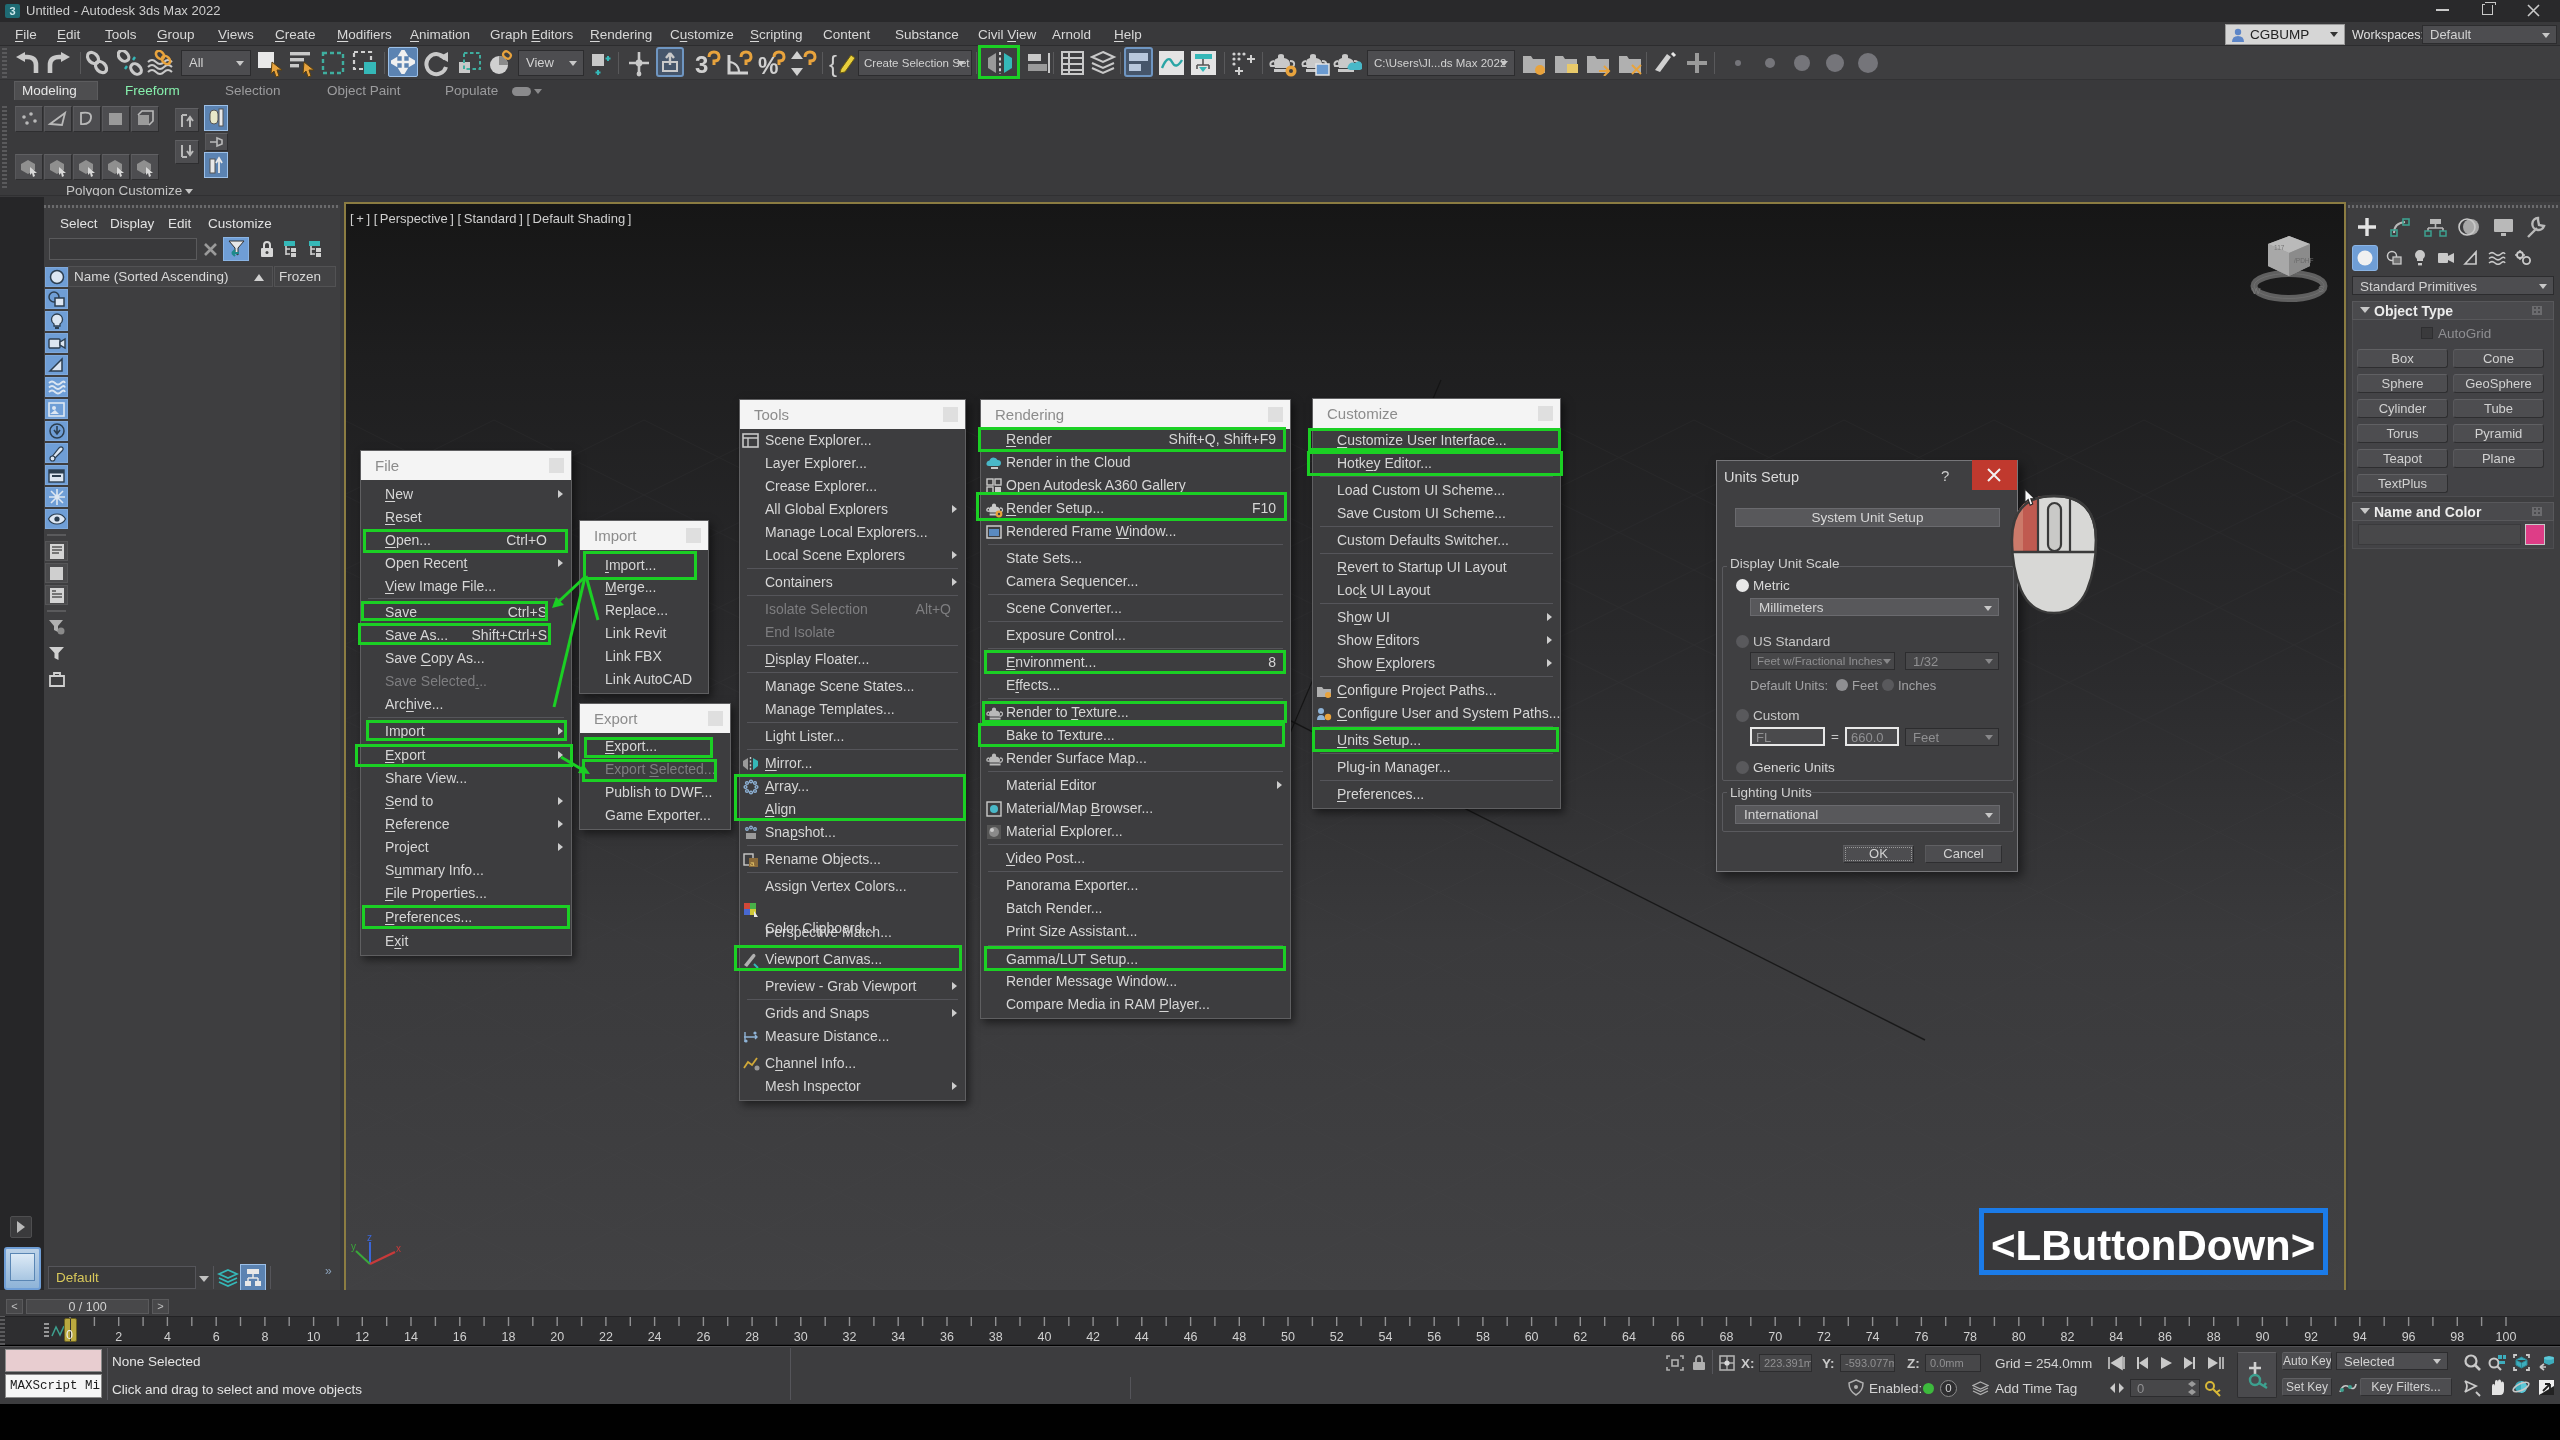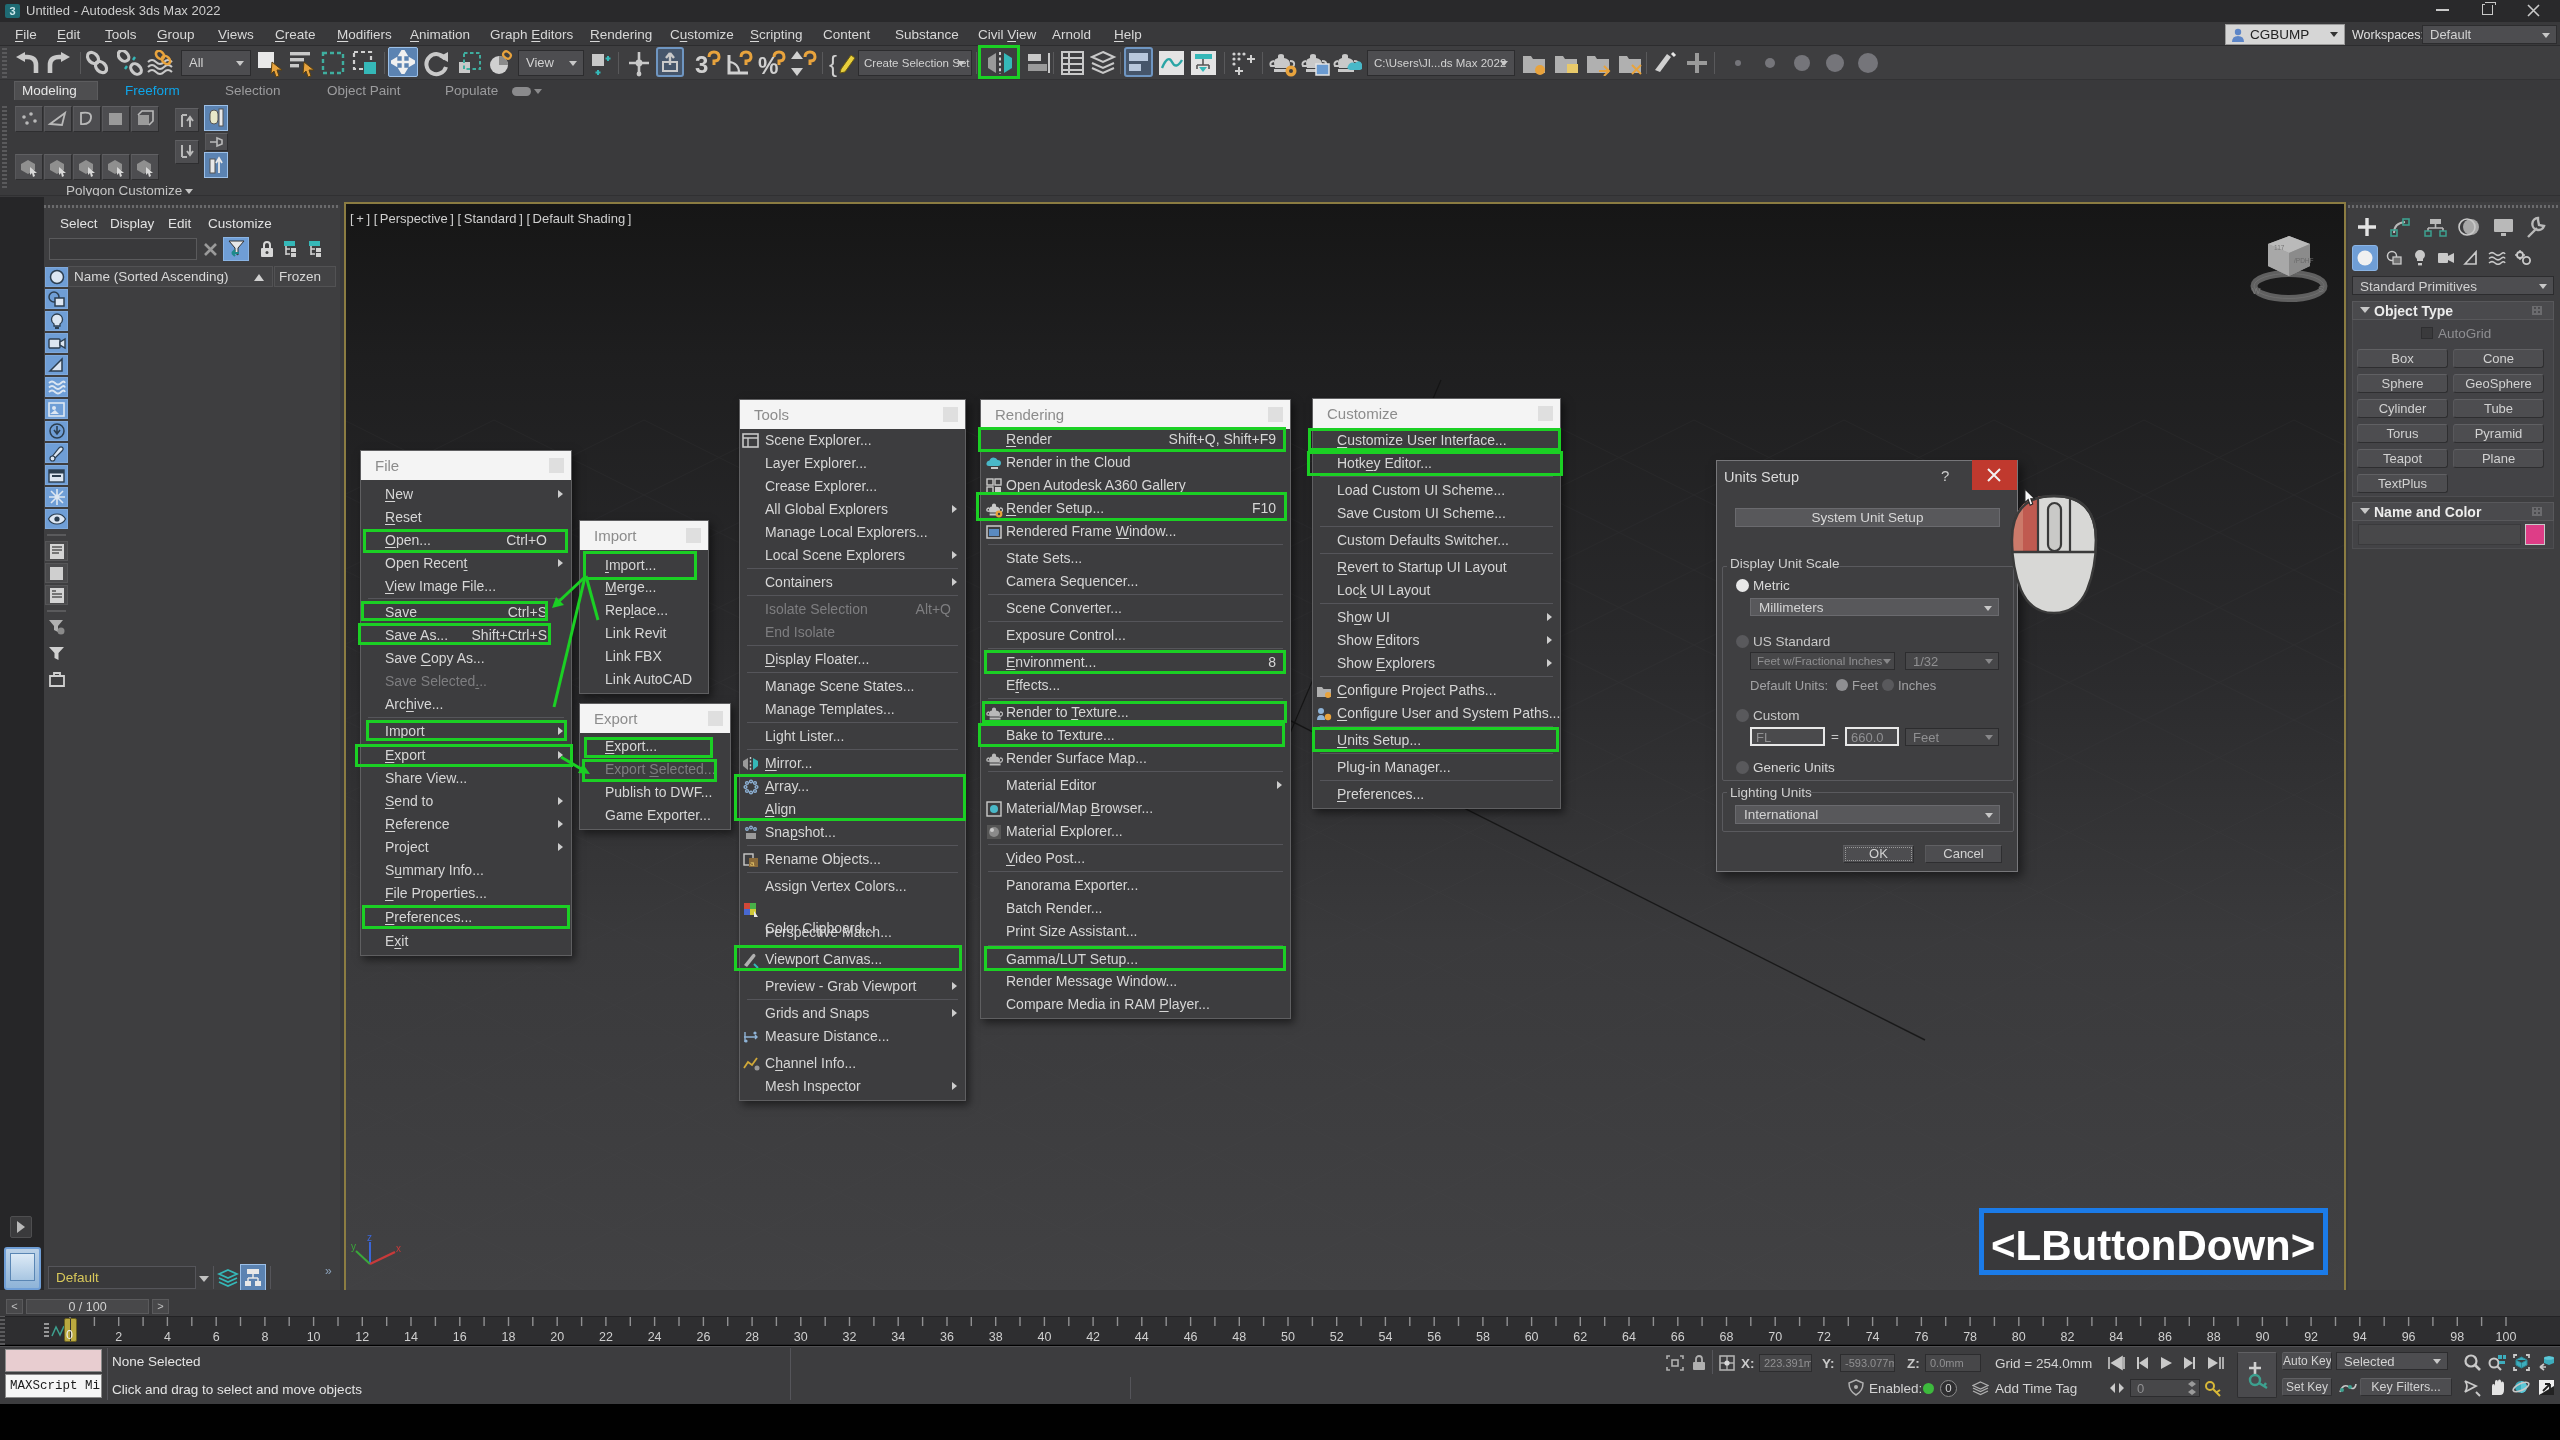--- a/index.html
+++ b/index.html
@@ -313,21 +313,21 @@
     </svg>
 <svg style="left:1823px;top:51px" width="24" height="24">
       <circle cx="12" cy="12" r="9" fill="#75757a"></circle>
     </svg>
 <svg style="left:1856px;top:51px" width="24" height="24">
       <circle cx="12" cy="12" r="10" fill="#75757a"></circle>
     </svg>
 <div style="left:0px;top:80px;width:2560px;height:20px;background:#39393b;"></div>
 <div style="left:14px;top:81px;width:84px;height:19px;background:#4e4e50;border:1px solid #5c5c5e;border-bottom:none;"></div>
 <div class="t" style="left:22px;top:83px;height:16px;color:#e6e6e6;font-size:13.5px;">Modeling</div>
-<div class="t" style="left:125px;top:83px;height:16px;color:#0ea5e9;font-size:13.5px;">Freeform</div>
+<div class="t" style="left:125px;top:83px;height:16px;color:#86efac;font-size:13.5px;">Freeform</div>
 <div class="t" style="left:225px;top:83px;height:16px;color:#9c9c9e;font-size:13.5px;">Selection</div>
 <div class="t" style="left:327px;top:83px;height:16px;color:#9c9c9e;font-size:13.5px;">Object Paint</div>
 <div class="t" style="left:445px;top:83px;height:16px;color:#9c9c9e;font-size:13.5px;">Populate</div>
 <svg style="left:512px;top:85px" width="30" height="12">
       <rect x="0" y="2" width="19" height="9" rx="4.5" fill="#8a8a8c"></rect>
       <path d="M24 4 l4 5 l4 -5" fill="#8a8a8c" transform="translate(-2,0)"></path>
     </svg>
 <div style="left:0px;top:100px;width:2560px;height:96px;background:#3a3a3c;border-bottom:1px solid #303032;"></div>
 <div style="left:2px;top:104px;width:5px;height:84px;background:repeating-linear-gradient(0deg,#5a5a5c 0 2px,transparent 2px 4px);"></div>
 <div class="btn" style="left:15px;top:106px;width:28px;height:26px;"></div>

